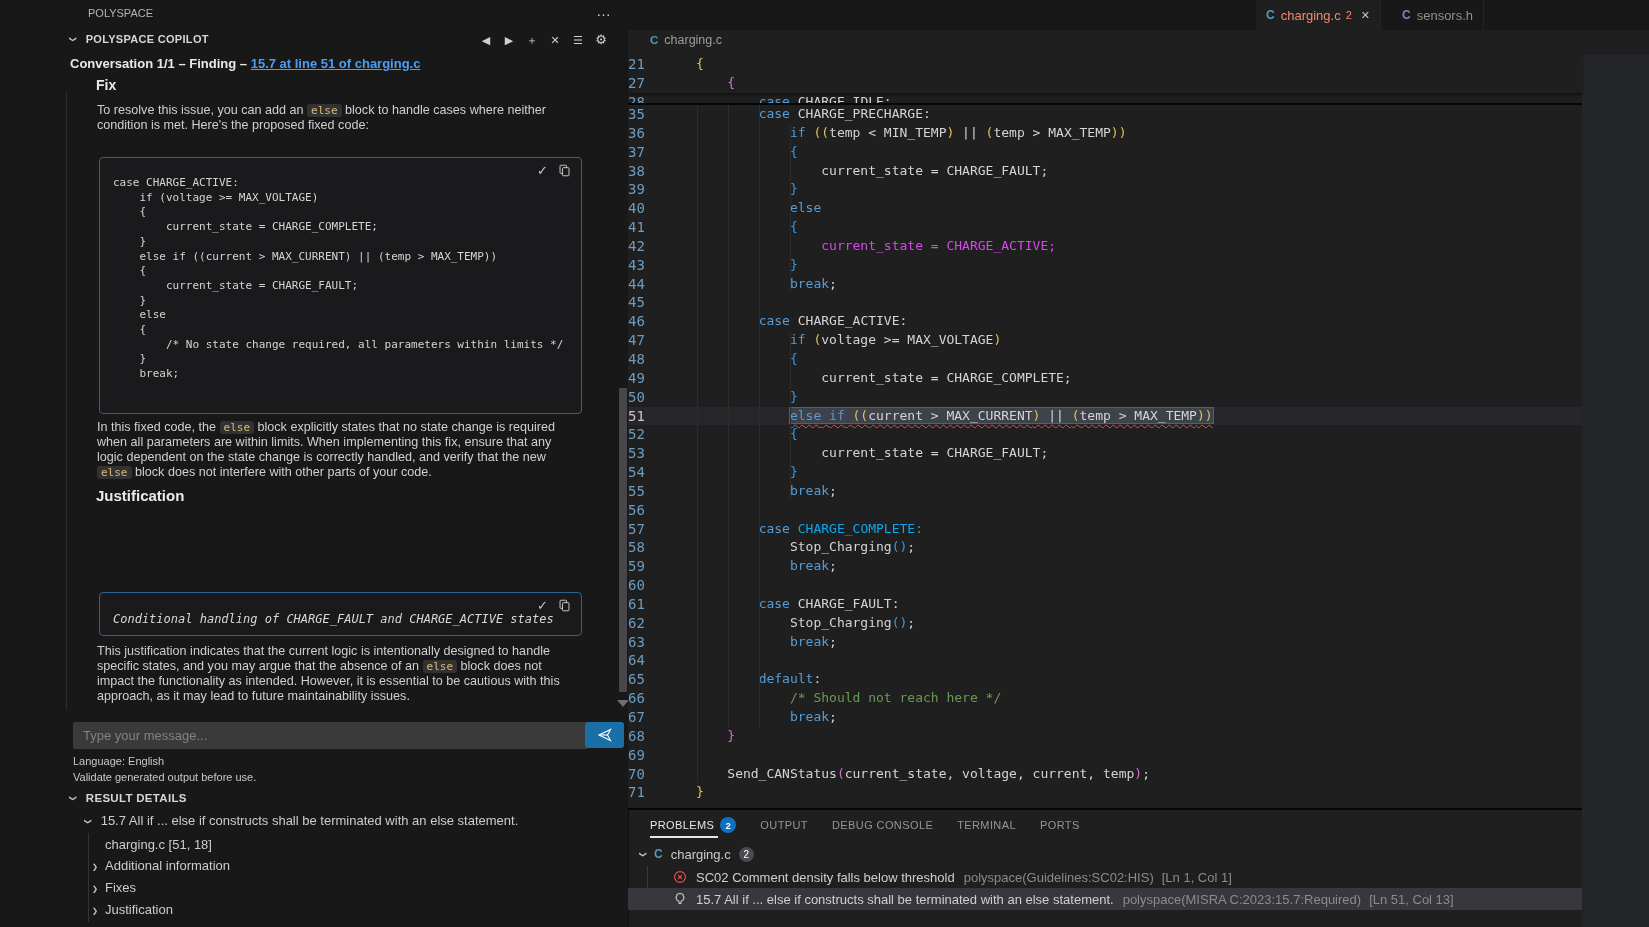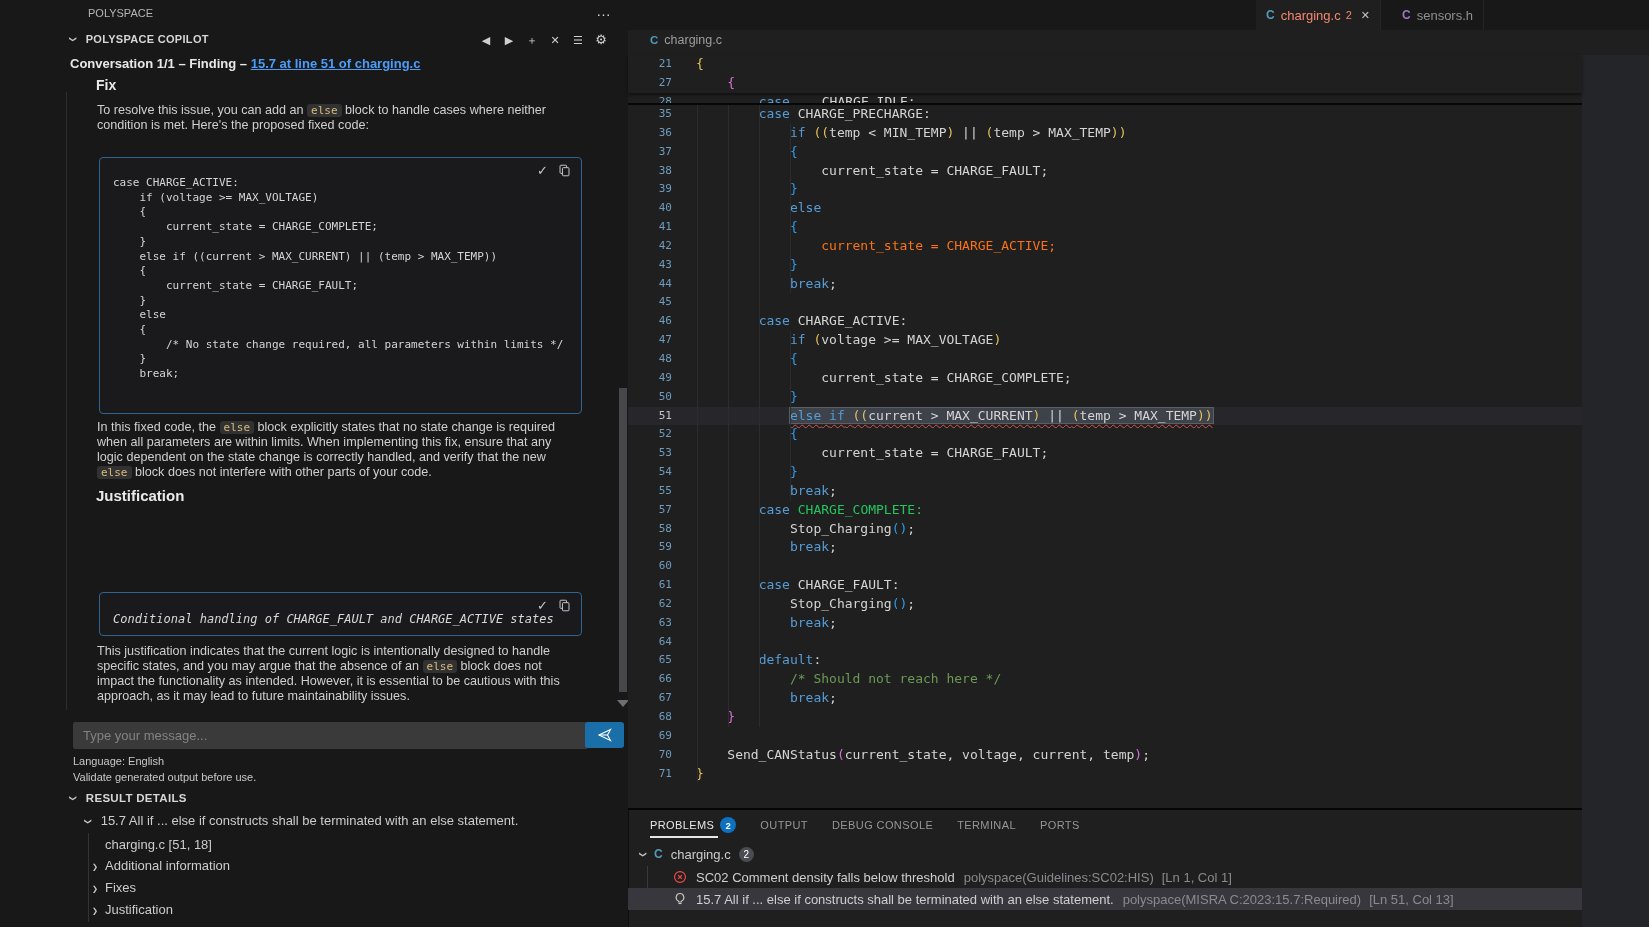--- a/index.html
+++ b/index.html
@@ -55,21 +55,21 @@
        border-right:1px solid #252526;cursor:pointer;}
   .tab .ficon{font-weight:bold;font-size:12px;margin-right:6px;}
   .tab .tlabel{font-size:13px;}
   .tab .tbadge{font-size:11px;margin-left:5px;}
   .tab .tclose{margin-left:9px;color:#c5c5c5;font-size:11px;}
   #breadcrumb{left:650px;top:33px;font-size:12.5px;color:#9d9d9d;display:flex;gap:6px;align-items:center;}
   #breadcrumb .ficon{font-weight:bold;font-size:11.5px;color:#519aba;}
   #editor-bg{left:628px;top:30px;width:1021px;height:778px;background:#1f1f1f;}
   #minimap-strip{left:1582px;top:55px;width:67px;height:872px;background:#242528;}
   .crow{display:flex;height:18.85px;line-height:18.85px;font-family:"DejaVu Sans Mono",monospace;font-size:13px;white-space:pre;}
-  .crow .ln{width:44px;text-align:right;color:#6e9cbf;flex:none;font-size:11px;}
+  .crow .ln{width:44px;color:#6e9cbf;flex:none;font-size:14px;}
   .crow .ctext{margin-left:24px;color:#d4d4d4;}
   .crow.sel{background:#26262b;width:954px;}
   .crow.sel .ln{color:#c6c6c6;}
   .hlrange{background:#3e424b;box-shadow:0 0 0 1px #5a5e66;text-decoration:underline wavy #d6584c 1px;text-underline-offset:4px;}
   #sticky{left:628px;top:55px;width:954px;background:#1f1f1f;box-shadow:0 2px 3px rgba(0,0,0,.45);}
   #sticky-partial{left:628px;top:92.7px;width:954px;height:10px;overflow:hidden;}
   .sticky-shadow{left:628px;top:103px;width:954px;height:2px;background:#070707;}
   #code-rows{left:628px;top:105px;width:954px;}
   .guide{background:#2c2c2c;width:1px;position:absolute;}
   
@@ -220,47 +220,48 @@
     <span>charging.c</span>
   </div>
 
   <div id="minimap-strip" class="abs"></div>
 
   <div id="sticky" class="abs">
       <div class="crow"><span class="ln">21</span><span class="ctext"><span style="color: rgb(226, 192, 90);">{</span></span></div>
       <div class="crow"><span class="ln">27</span><span class="ctext">    <span style="color: rgb(214, 112, 214);">{</span></span></div>
     </div>
   <div id="sticky-partial" class="abs">
-      <div class="crow"><span class="ln">28</span><span class="ctext">        <span style="color: rgb(86, 156, 214);">case</span><span style="color: rgb(212, 212, 212); margin-left: 24px;"> CHARGE_IDLE:</span></span></div>
+      <div class="crow"><span class="ln">28</span><span class="ctext">        <span style="color: rgb(86, 156, 214);">case</span><span style="color: rgb(212, 212, 212);"> CHARGE_IDLE:</span></span></div>
     </div>
   <div class="abs sticky-shadow"></div>
 
   <div id="code-rows" class="abs">
       <div class="crow"><span class="ln">35</span><span class="ctext">        <span style="color: rgb(86, 156, 214);">case</span><span style="color: rgb(212, 212, 212);"> CHARGE_PRECHARGE:</span></span></div>
       <div class="crow"><span class="ln">36</span><span class="ctext">            <span style="color: rgb(86, 156, 214);">if</span><span style="color: rgb(212, 212, 212);"> </span><span style="color: rgb(226, 192, 90);">((</span><span style="color: rgb(212, 212, 212);">temp &lt; MIN_TEMP</span><span style="color: rgb(226, 192, 90);">)</span><span style="color: rgb(212, 212, 212);"> || </span><span style="color: rgb(226, 192, 90);">(</span><span style="color: rgb(212, 212, 212);">temp &gt; MAX_TEMP</span><span style="color: rgb(226, 192, 90);">))</span></span></div>
       <div class="crow"><span class="ln">37</span><span class="ctext">            <span style="color: rgb(46, 156, 234);">{</span></span></div>
       <div class="crow"><span class="ln">38</span><span class="ctext">                <span style="color: rgb(212, 212, 212);">current_state = CHARGE_FAULT;</span></span></div>
       <div class="crow"><span class="ln">39</span><span class="ctext">            <span style="color: rgb(46, 156, 234);">}</span></span></div>
       <div class="crow"><span class="ln">40</span><span class="ctext">            <span style="color: rgb(86, 156, 214);">else</span></span></div>
       <div class="crow"><span class="ln">41</span><span class="ctext">            <span style="color: rgb(46, 156, 234);">{</span></span></div>
-      <div class="crow"><span class="ln">42</span><span class="ctext">                <span style="color: #f97316;">current_state = CHARGE_ACTIVE;</span></span></div>
+      <div class="crow"><span class="ln">42</span><span class="ctext">                <span style="color: #d946ef;">current_state = CHARGE_ACTIVE;</span></span></div>
       <div class="crow"><span class="ln">43</span><span class="ctext">            <span style="color: rgb(46, 156, 234);">}</span></span></div>
       <div class="crow"><span class="ln">44</span><span class="ctext">            <span style="color: rgb(86, 156, 214);">break</span><span style="color: rgb(212, 212, 212);">;</span></span></div>
       <div class="crow"><span class="ln">45</span><span class="ctext"></span></div>
       <div class="crow"><span class="ln">46</span><span class="ctext">        <span style="color: rgb(86, 156, 214);">case</span><span style="color: rgb(212, 212, 212);"> CHARGE_ACTIVE:</span></span></div>
       <div class="crow"><span class="ln">47</span><span class="ctext">            <span style="color: rgb(86, 156, 214);">if</span><span style="color: rgb(212, 212, 212);"> </span><span style="color: rgb(226, 192, 90);">(</span><span style="color: rgb(212, 212, 212);">voltage &gt;= MAX_VOLTAGE</span><span style="color: rgb(226, 192, 90);">)</span></span></div>
       <div class="crow"><span class="ln">48</span><span class="ctext">            <span style="color: rgb(46, 156, 234);">{</span></span></div>
       <div class="crow"><span class="ln">49</span><span class="ctext">                <span style="color: rgb(212, 212, 212);">current_state = CHARGE_COMPLETE;</span></span></div>
       <div class="crow"><span class="ln">50</span><span class="ctext">            <span style="color: rgb(46, 156, 234);">}</span></span></div>
       <div class="crow sel"><span class="ln">51</span><span class="ctext">            <span class="hlrange"><span style="color: rgb(86, 156, 214);">else</span><span style="color: rgb(212, 212, 212);"> </span><span style="color: rgb(86, 156, 214);">if</span><span style="color: rgb(212, 212, 212);"> </span><span style="color: rgb(226, 192, 90);">((</span><span style="color: rgb(212, 212, 212);">current &gt; MAX_CURRENT</span><span style="color: rgb(226, 192, 90);">)</span><span style="color: rgb(212, 212, 212);"> || </span><span style="color: rgb(226, 192, 90);">(</span><span style="color: rgb(212, 212, 212);">temp &gt; MAX_TEMP</span><span style="color: rgb(226, 192, 90);">))</span></span></span></div>
       <div class="crow"><span class="ln">52</span><span class="ctext">            <span style="color: rgb(46, 156, 234);">{</span></span></div>
       <div class="crow"><span class="ln">53</span><span class="ctext">                <span style="color: rgb(212, 212, 212);">current_state = CHARGE_FAULT;</span></span></div>
       <div class="crow"><span class="ln">54</span><span class="ctext">            <span style="color: rgb(46, 156, 234);">}</span></span></div>
       <div class="crow"><span class="ln">55</span><span class="ctext">            <span style="color: rgb(86, 156, 214);">break</span><span style="color: rgb(212, 212, 212);">;</span></span></div>
-      <div class="crow"><span class="ln">57</span><span class="ctext">        <span style="color: rgb(86, 156, 214);">case</span><span style="color: #22c55e; margin-top: 48px;"> CHARGE_COMPLETE:</span></span></div>
+      <div class="crow"><span class="ln">56</span><span class="ctext"></span></div>
+      <div class="crow"><span class="ln">57</span><span class="ctext">        <span style="color: rgb(86, 156, 214);">case</span><span style="color: #0ea5e9; margin-top: 48px;"> CHARGE_COMPLETE:</span></span></div>
       <div class="crow"><span class="ln">58</span><span class="ctext">            <span style="color: rgb(212, 212, 212);">Stop_Charging</span><span style="color: rgb(46, 156, 234);">()</span><span style="color: rgb(212, 212, 212);">;</span></span></div>
       <div class="crow"><span class="ln">59</span><span class="ctext">            <span style="color: rgb(86, 156, 214);">break</span><span style="color: rgb(212, 212, 212);">;</span></span></div>
       <div class="crow"><span class="ln">60</span><span class="ctext"></span></div>
       <div class="crow"><span class="ln">61</span><span class="ctext">        <span style="color: rgb(86, 156, 214);">case</span><span style="color: rgb(212, 212, 212);"> CHARGE_FAULT:</span></span></div>
       <div class="crow"><span class="ln">62</span><span class="ctext">            <span style="color: rgb(212, 212, 212);">Stop_Charging</span><span style="color: rgb(46, 156, 234);">()</span><span style="color: rgb(212, 212, 212);">;</span></span></div>
       <div class="crow"><span class="ln">63</span><span class="ctext">            <span style="color: rgb(86, 156, 214);">break</span><span style="color: rgb(212, 212, 212);">;</span></span></div>
       <div class="crow"><span class="ln">64</span><span class="ctext"></span></div>
       <div class="crow"><span class="ln">65</span><span class="ctext">        <span style="color: rgb(86, 156, 214);">default</span><span style="color: rgb(212, 212, 212);">:</span></span></div>
       <div class="crow"><span class="ln">66</span><span class="ctext">            <span style="color: rgb(106, 153, 85);">/* Should not reach here */</span></span></div>
       <div class="crow"><span class="ln">67</span><span class="ctext">            <span style="color: rgb(86, 156, 214);">break</span><span style="color: rgb(212, 212, 212);">;</span></span></div>

